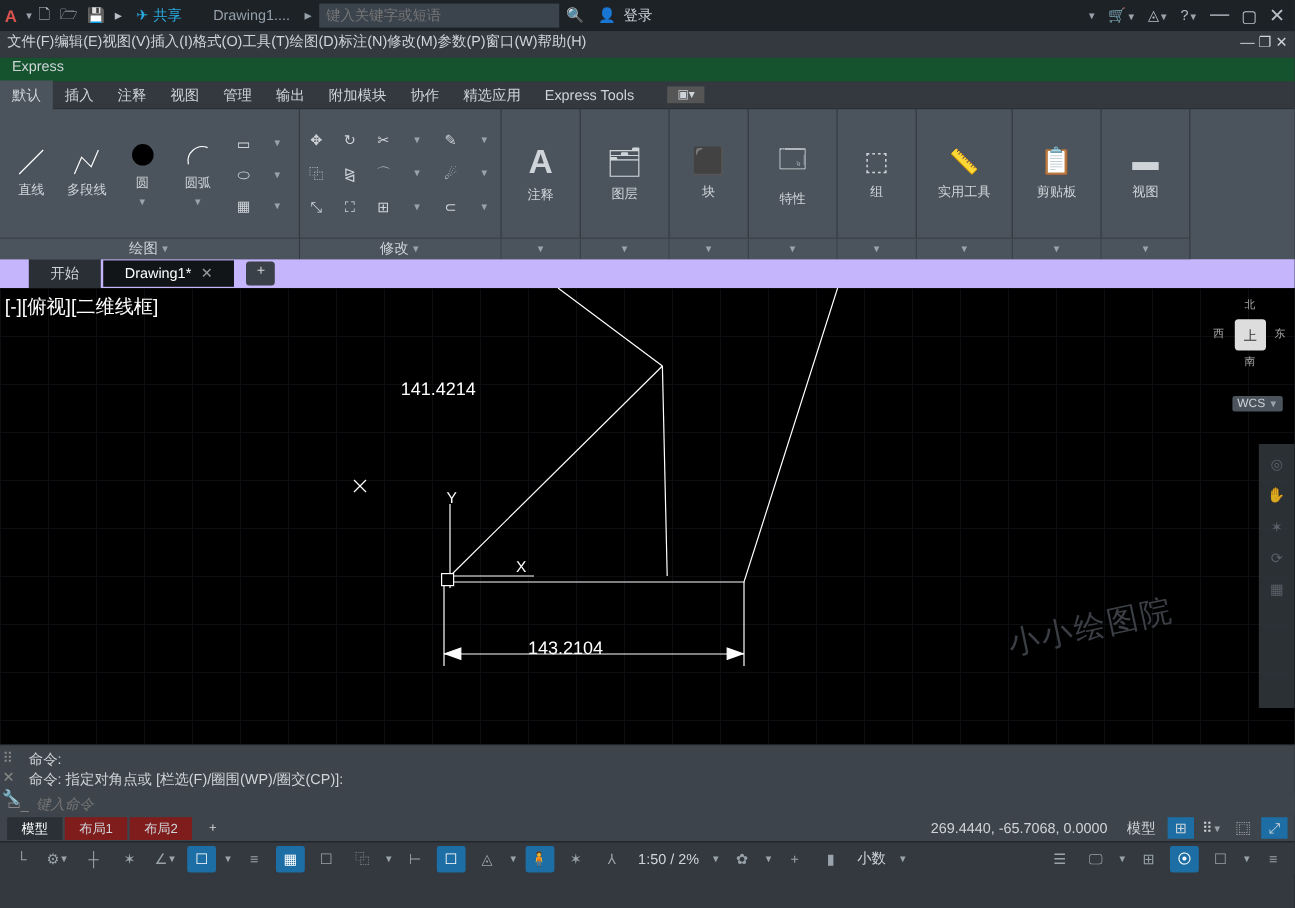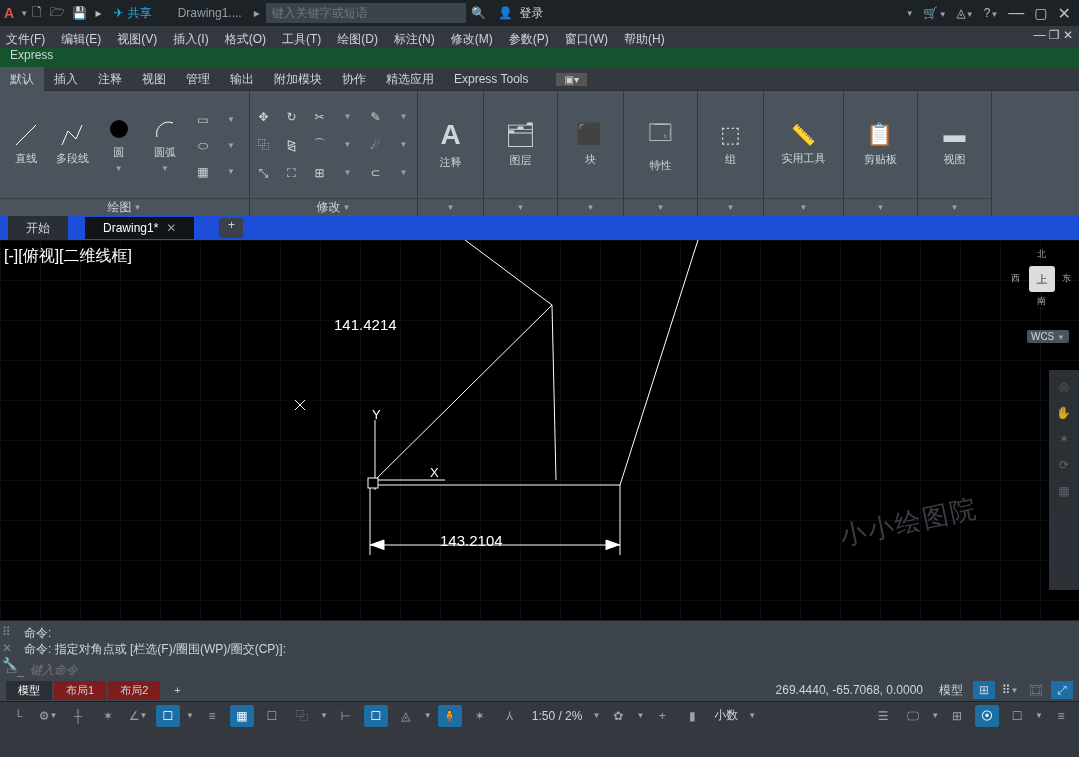--- a/index.html
+++ b/index.html
@@ -5,37 +5,37 @@
 * { margin: 0; padding: 0; box-sizing: border-box; font-family: "Microsoft YaHei", Arial, sans-serif; }
 body { width: 1079px; height: 757px; background: #33393f; color: #cfd4d9; font-size: 12px; overflow: hidden; position: relative; }
 .titlebar { height: 26px; background: #1d2227; display: flex; align-items: center; padding-left: 4px; }
 .titlebar .logo { color: #d9534f; font-weight: bold; font-size: 14px; margin-right: 6px; }
 .titlebar .tb-icon { margin: 0 4px; color: #b8c0c7; }
 .titlebar .share { color: #29abe2; margin: 0 14px 0 8px; display: flex; align-items: center; gap: 4px; }
 .titlebar .docname { color: #94a0aa; margin: 0 12px; }
 .titlebar .search { background: #3b444d; width: 200px; height: 20px; border: none; color: #cfd4d9; padding: 0 6px; font-size: 12px; }
 .titlebar .srch-icon, .titlebar .login { margin: 0 6px; color: #b8c0c7; }
 .titlebar .right { margin-left: auto; display: flex; align-items: center; gap: 10px; padding-right: 8px; color: #b8c0c7; }
-.menubar { height: 22px; background: #33393f; display: flex; align-items: flex-end; padding: 0 6px; gap: 16px; color: #cfd4d9; position: relative; }
+.menubar { height: 22px; background: #33393f; display: flex; align-items: flex-start; padding: 0 6px; color: #cfd4d9; position: relative; }
 .menubar .mdi { position: absolute; right: 6px; top: 2px; }
 .express-row { height: 20px; padding: 0 10px; color: #cfd4d9; background: #14532d; }
 .ribbon-tabs { height: 22px; background: #33393f; display: flex; align-items: center; }
 .ribbon-tabs .tab { padding: 4px 10px; color: #cfd4d9; cursor: pointer; }
 .ribbon-tabs .tab.active { background: #4b545d; }
 .ribbon-tabs .togg { margin-left: 18px; background: #555; padding: 1px 8px; font-size: 10px; }
 .ribbon { height: 126px; background: #4b545d; display: flex; border-top: 1px solid #2a2f35; }
 .panel { border-right: 1px solid #33393f; display: flex; flex-direction: column; }
 .panel-body { flex: 1; display: flex; align-items: center; justify-content: center; padding: 4px 6px; gap: 6px; }
 .panel-foot { height: 18px; text-align: center; font-size: 12px; color: #cfd4d9; background: #4b545d; border-top: 1px solid #3a4046; display: flex; align-items: center; justify-content: center; gap: 2px; }
 .big-btn { display: flex; flex-direction: column; align-items: center; justify-content: center; width: 42px; color: #cfd4d9; font-size: 11px; gap: 4px; }
 .big-btn .ico { width: 24px; height: 24px; }
 .grid-btns { display: grid; grid-template-columns: repeat(6,24px); grid-auto-rows: 24px; gap: 4px; }
 .small-btn { width: 24px; height: 24px; display: flex; align-items: center; justify-content: center; color: #cfd4d9; }
 .panel-wide .big-btn { width: 60px; }
-.doctabs { height: 24px; background: #1d4ed8; display: flex; align-items: center; padding-left: 8px; gap: 17px; }
+.doctabs { height: 24px; background: #c4b5fd; display: flex; align-items: center; padding-left: 24px; gap: 2px; }
 .doctabs .dtab { padding: 4px 18px; background: #2a2f35; color: #cfd4d9; }
 .doctabs .dtab.active { background: #111518; color: #fff; text-align: center; }
 .doctabs .close { margin-left: 8px; color: #999; }
 .doctabs .plus { width: 24px; height: 20px; background: #3b4148; margin-left: 8px; text-align: center; border-radius: 3px; }
 .canvas-area { position: relative; height: 380px; background: #000; overflow: hidden; }
 .grid-overlay { position: absolute; inset: 0; background-image: linear-gradient(#1a1d22 1px, transparent 1px), linear-gradient(90deg, #1a1d22 1px, transparent 1px); background-size: 40px 40px; opacity: 0.5; }
 .vp-label { position: absolute; top: 6px; left: 4px; color: #fff; font-size: 16px; }
 .dim-text { position: absolute; color: #fff; font-size: 15px; }
 .watermark { position: absolute; right: 100px; bottom: 80px; color: #3b3f45; font-size: 26px; transform: rotate(-12deg); letter-spacing: 2px; }
 .viewcube { position: absolute; top: 8px; right: 8px; width: 60px; height: 60px; }

